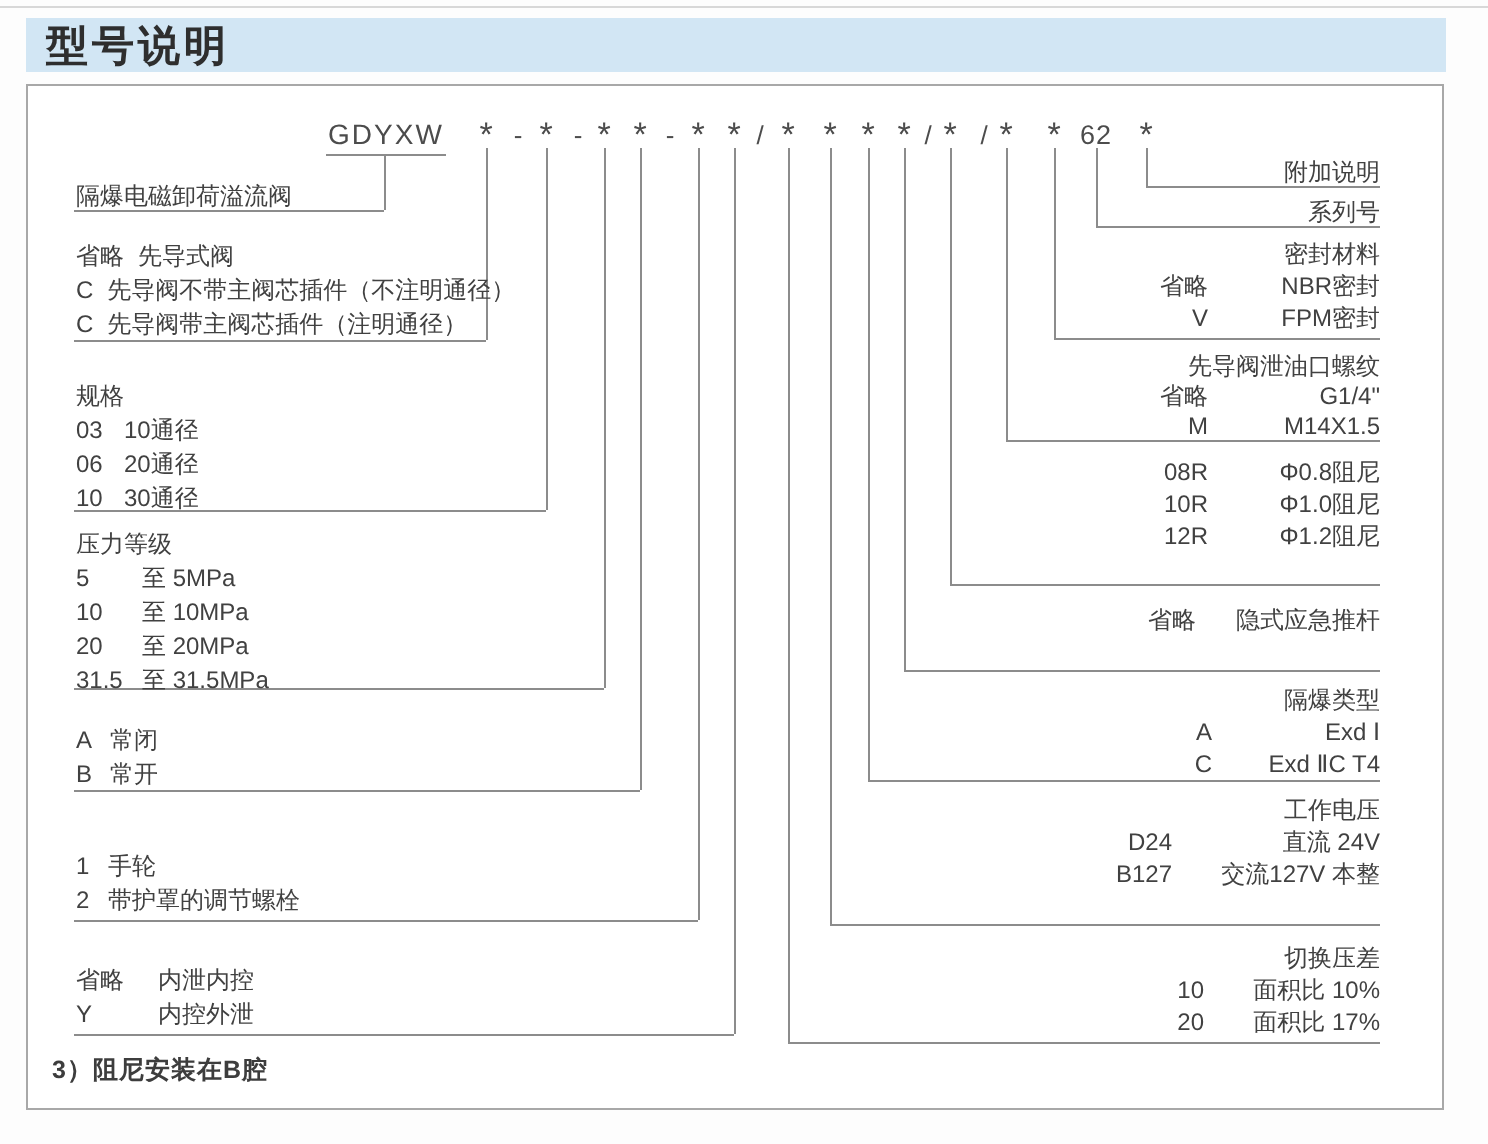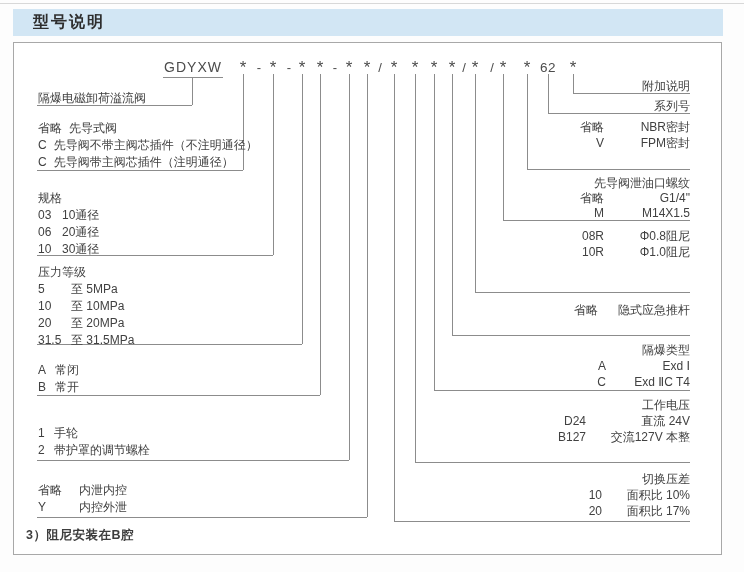--- a/index.html
+++ b/index.html
@@ -1,20 +1,20 @@
 <!DOCTYPE html>
 <html><head>
 <meta charset="utf-8">
 <style>
   html,body{margin:0;padding:0;}
   body{width:744px;height:572px;background:#ffffff;font-family:"Liberation Sans","DejaVu Sans",sans-serif;}
   .page{position:relative;width:744px;height:572px;background:#fdfdfd;overflow:hidden;}
   .top-rule{position:absolute;left:0;top:3px;width:744px;height:1px;background:#d8d8d8;}
   .header{position:absolute;left:13px;top:9px;width:710px;height:27px;background:#d2e6f4;display:flex;align-items:center;}
-  .header .title{font-size:16px;font-weight:bold;color:#2e2e2e;padding-left:20px;letter-spacing:2px;}
+  .header .title{font-size:21px;font-weight:bold;color:#2e2e2e;padding-left:10px;letter-spacing:2px;}
   .diagram{position:absolute;left:13px;top:42px;width:707px;height:511px;border:1px solid #a8a8a8;background:#fff;}
   .code-prefix{position:absolute;left:163px;top:59px;width:60px;text-align:center;font-size:14px;letter-spacing:1px;color:#4c4c4c;border-bottom:1px solid #8c8c8c;padding-bottom:2px;}
   .tk{position:absolute;transform:translateX(-50%);color:#4c4c4c;white-space:nowrap;}
   .tk-star{top:58px;font-size:17px;}
   .tk-sep{top:60px;font-size:13px;}
   .tk-num{top:60px;font-size:13.5px;letter-spacing:.5px;}
   .vline{position:absolute;width:1px;background:#8c8c8c;}
   .hline{position:absolute;height:1px;background:#8c8c8c;}
   .grp{position:absolute;font-size:12px;color:#414141;white-space:nowrap;}
   .lgrp{left:38px;text-align:left;}
@@ -203,20 +203,21 @@
 
   <div class="grp rgrp" style="top:78px">
     <div class="rtitle">附加说明</div>
   </div>
 
   <div class="grp rgrp" style="top:98px">
     <div class="rtitle">系列号</div>
   </div>
 
   <div class="grp rgrp rg3" style="top:119px">
+    <div class="rtitle">密封材料</div>
     <div class="rrow">
       <span class="code">省略</span>
       <span class="desc">NBR密封</span>
     </div>
     <div class="rrow">
       <span class="code">V</span>
       <span class="desc">FPM密封</span>
     </div>
   </div>
 
@@ -234,20 +235,24 @@
 
   <div class="grp rgrp rg5" style="top:228px">
     <div class="rrow">
       <span class="code">08R</span>
       <span class="desc">Φ0.8阻尼</span>
     </div>
     <div class="rrow">
       <span class="code">10R</span>
       <span class="desc">Φ1.0阻尼</span>
     </div>
+    <div class="rrow">
+      <span class="code">12R</span>
+      <span class="desc">Φ1.2阻尼</span>
+    </div>
   </div>
 
   <div class="grp rgrp rg6" style="top:302px">
     <div class="rrow">
       <span class="code">省略</span>
       <span class="desc">隐式应急推杆</span>
     </div>
   </div>
 
   <div class="grp rgrp rg7" style="top:342px">

